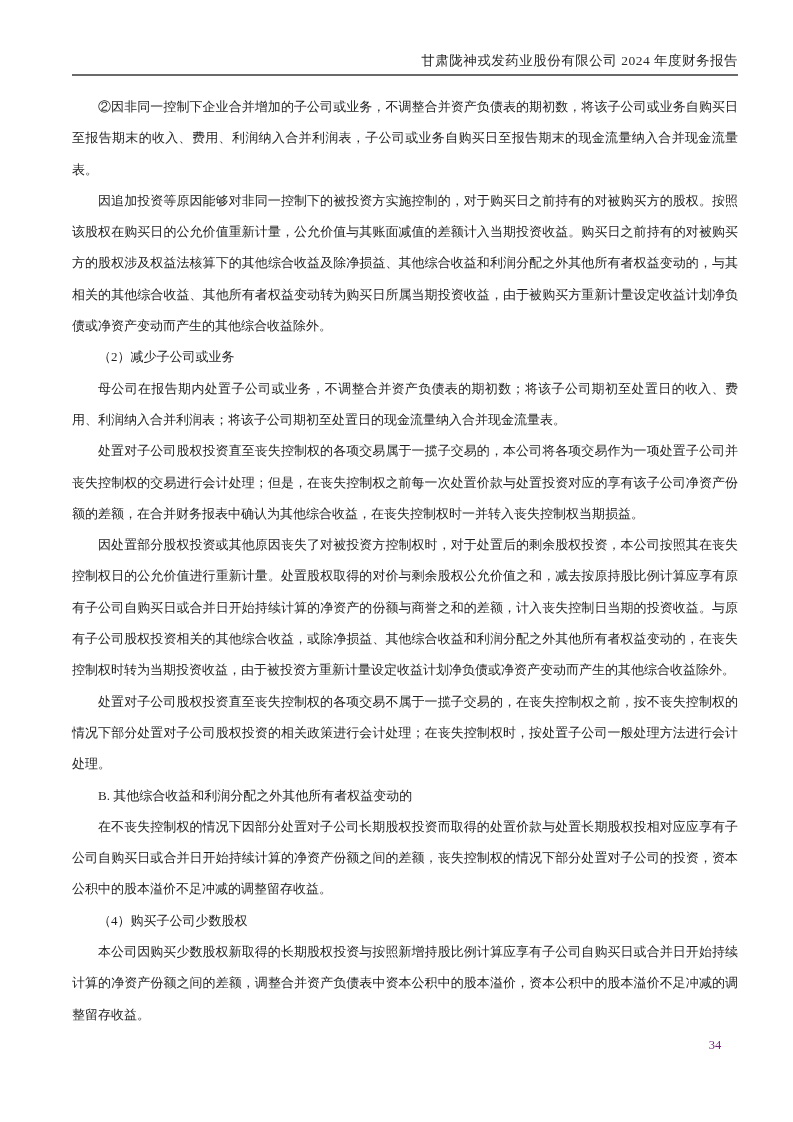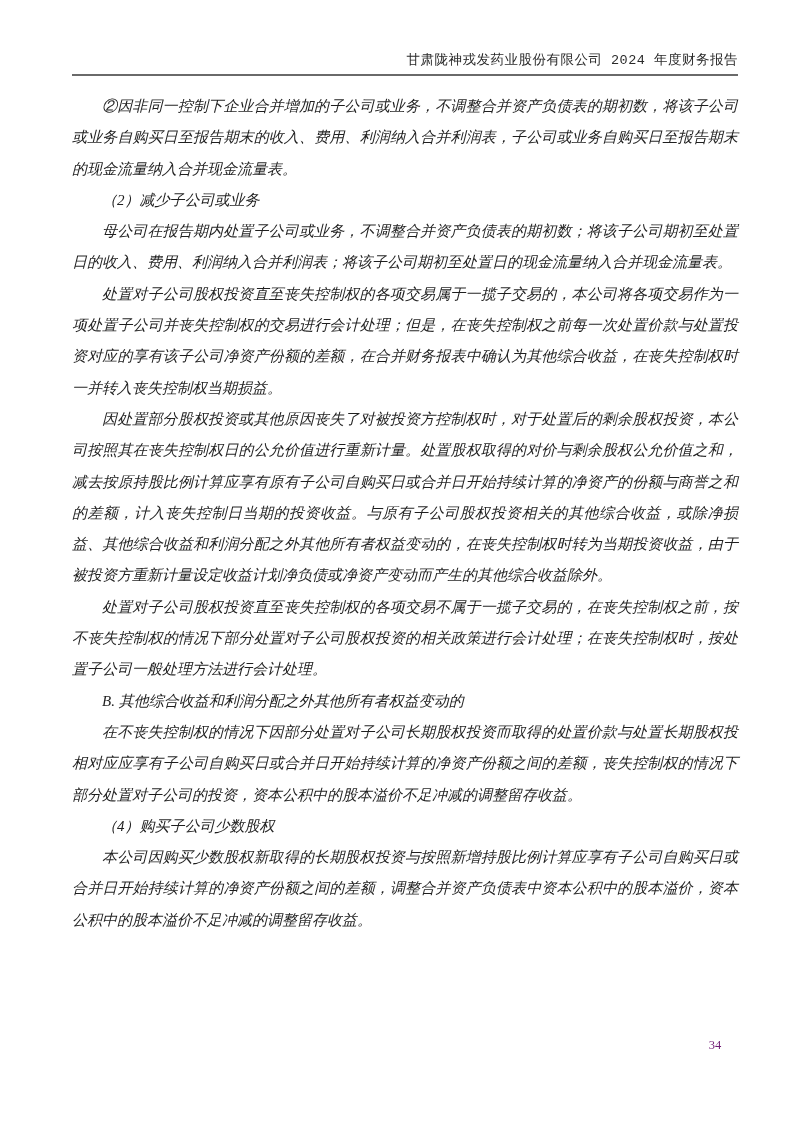--- a/index.html
+++ b/index.html
@@ -15,21 +15,20 @@
     overflow: hidden;
     font-family: "Liberation Serif", "DejaVu Serif", serif;
     color: #1f1f1f;
   }
   
   .header {
     position: absolute;
     top: 0;
     left: 72px;
     width: 666px;
-    font-family: Liberation Mono, monospace;
   }
   .header-title {
     padding-top: 52px;
     text-align: right;
     font-size: 13.5px;
     line-height: 18px;
     color: #2a2a2a;
     letter-spacing: 0.5px;
     white-space: nowrap;
   }
@@ -37,25 +36,24 @@
     margin-top: 4px;
     height: 2px;
     background: #6a6a6a;
   }
   
   .content {
     position: absolute;
     top: 91px;
     left: 72px;
     width: 666px;
-    font-size: 15px;
+    font-size: 13px;
     line-height: 31.3px;
     text-align: justify;
     text-justify: inter-ideograph;
-    font-style: italic;
   }
   .content p {
     margin: 0;
     padding: 0;
     text-indent: 2em;
   }
   
   .footer-page-number {
     position: absolute;
     top: 1038px;
@@ -71,20 +69,21 @@
 
 <div class="page">
 
   <div class="header">
     <div class="header-title">甘肃陇神戎发药业股份有限公司 2024 年度财务报告</div>
     <div class="header-rule"></div>
   </div>
 
   <div class="content">
     <p>②因非同一控制下企业合并增加的子公司或业务，不调整合并资产负债表的期初数，将该子公司或业务自购买日至报告期末的收入、费用、利润纳入合并利润表，子公司或业务自购买日至报告期末的现金流量纳入合并现金流量表。</p>
+    <p>因追加投资等原因能够对非同一控制下的被投资方实施控制的，对于购买日之前持有的对被购买方的股权。按照该股权在购买日的公允价值重新计量，公允价值与其账面减值的差额计入当期投资收益。购买日之前持有的对被购买方的股权涉及权益法核算下的其他综合收益及除净损益、其他综合收益和利润分配之外其他所有者权益变动的，与其相关的其他综合收益、其他所有者权益变动转为购买日所属当期投资收益，由于被购买方重新计量设定收益计划净负债或净资产变动而产生的其他综合收益除外。</p>
     <p>（2）减少子公司或业务</p>
     <p>母公司在报告期内处置子公司或业务，不调整合并资产负债表的期初数；将该子公司期初至处置日的收入、费用、利润纳入合并利润表；将该子公司期初至处置日的现金流量纳入合并现金流量表。</p>
     <p>处置对子公司股权投资直至丧失控制权的各项交易属于一揽子交易的，本公司将各项交易作为一项处置子公司并丧失控制权的交易进行会计处理；但是，在丧失控制权之前每一次处置价款与处置投资对应的享有该子公司净资产份额的差额，在合并财务报表中确认为其他综合收益，在丧失控制权时一并转入丧失控制权当期损益。</p>
     <p>因处置部分股权投资或其他原因丧失了对被投资方控制权时，对于处置后的剩余股权投资，本公司按照其在丧失控制权日的公允价值进行重新计量。处置股权取得的对价与剩余股权公允价值之和，减去按原持股比例计算应享有原有子公司自购买日或合并日开始持续计算的净资产的份额与商誉之和的差额，计入丧失控制日当期的投资收益。与原有子公司股权投资相关的其他综合收益，或除净损益、其他综合收益和利润分配之外其他所有者权益变动的，在丧失控制权时转为当期投资收益，由于被投资方重新计量设定收益计划净负债或净资产变动而产生的其他综合收益除外。</p>
     <p>处置对子公司股权投资直至丧失控制权的各项交易不属于一揽子交易的，在丧失控制权之前，按不丧失控制权的情况下部分处置对子公司股权投资的相关政策进行会计处理；在丧失控制权时，按处置子公司一般处理方法进行会计处理。</p>
     <p>B. 其他综合收益和利润分配之外其他所有者权益变动的</p>
     <p>在不丧失控制权的情况下因部分处置对子公司长期股权投资而取得的处置价款与处置长期股权投相对应应享有子公司自购买日或合并日开始持续计算的净资产份额之间的差额，丧失控制权的情况下部分处置对子公司的投资，资本公积中的股本溢价不足冲减的调整留存收益。</p>
     <p>（4）购买子公司少数股权</p>
     <p>本公司因购买少数股权新取得的长期股权投资与按照新增持股比例计算应享有子公司自购买日或合并日开始持续计算的净资产份额之间的差额，调整合并资产负债表中资本公积中的股本溢价，资本公积中的股本溢价不足冲减的调整留存收益。</p>
   </div>

